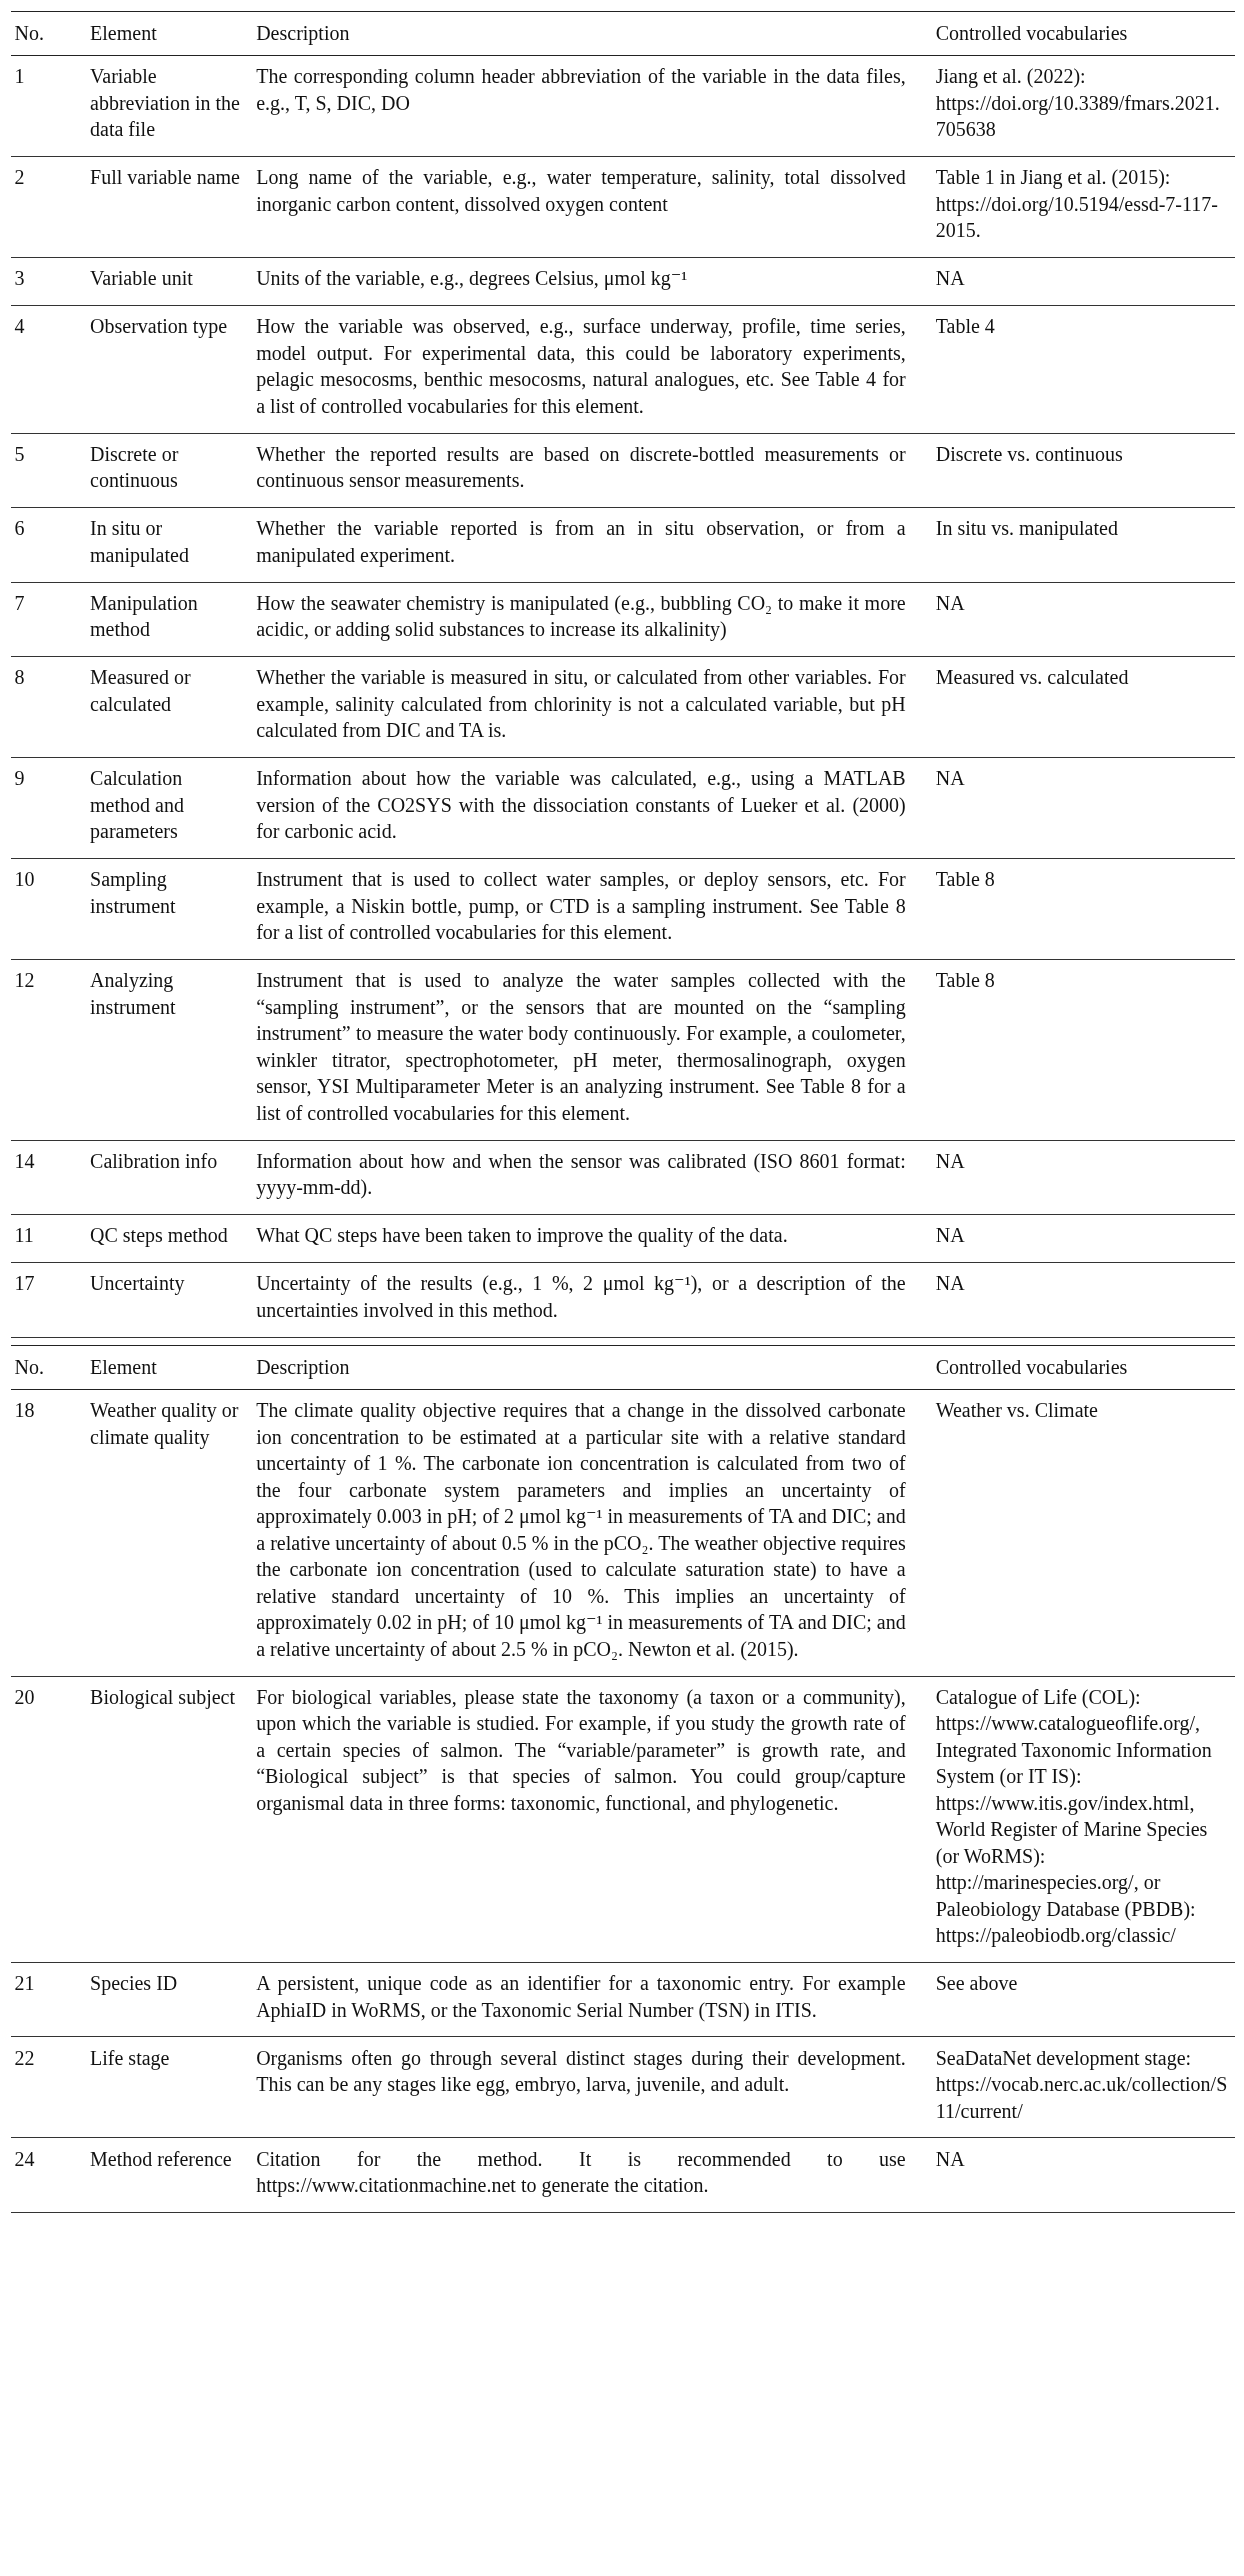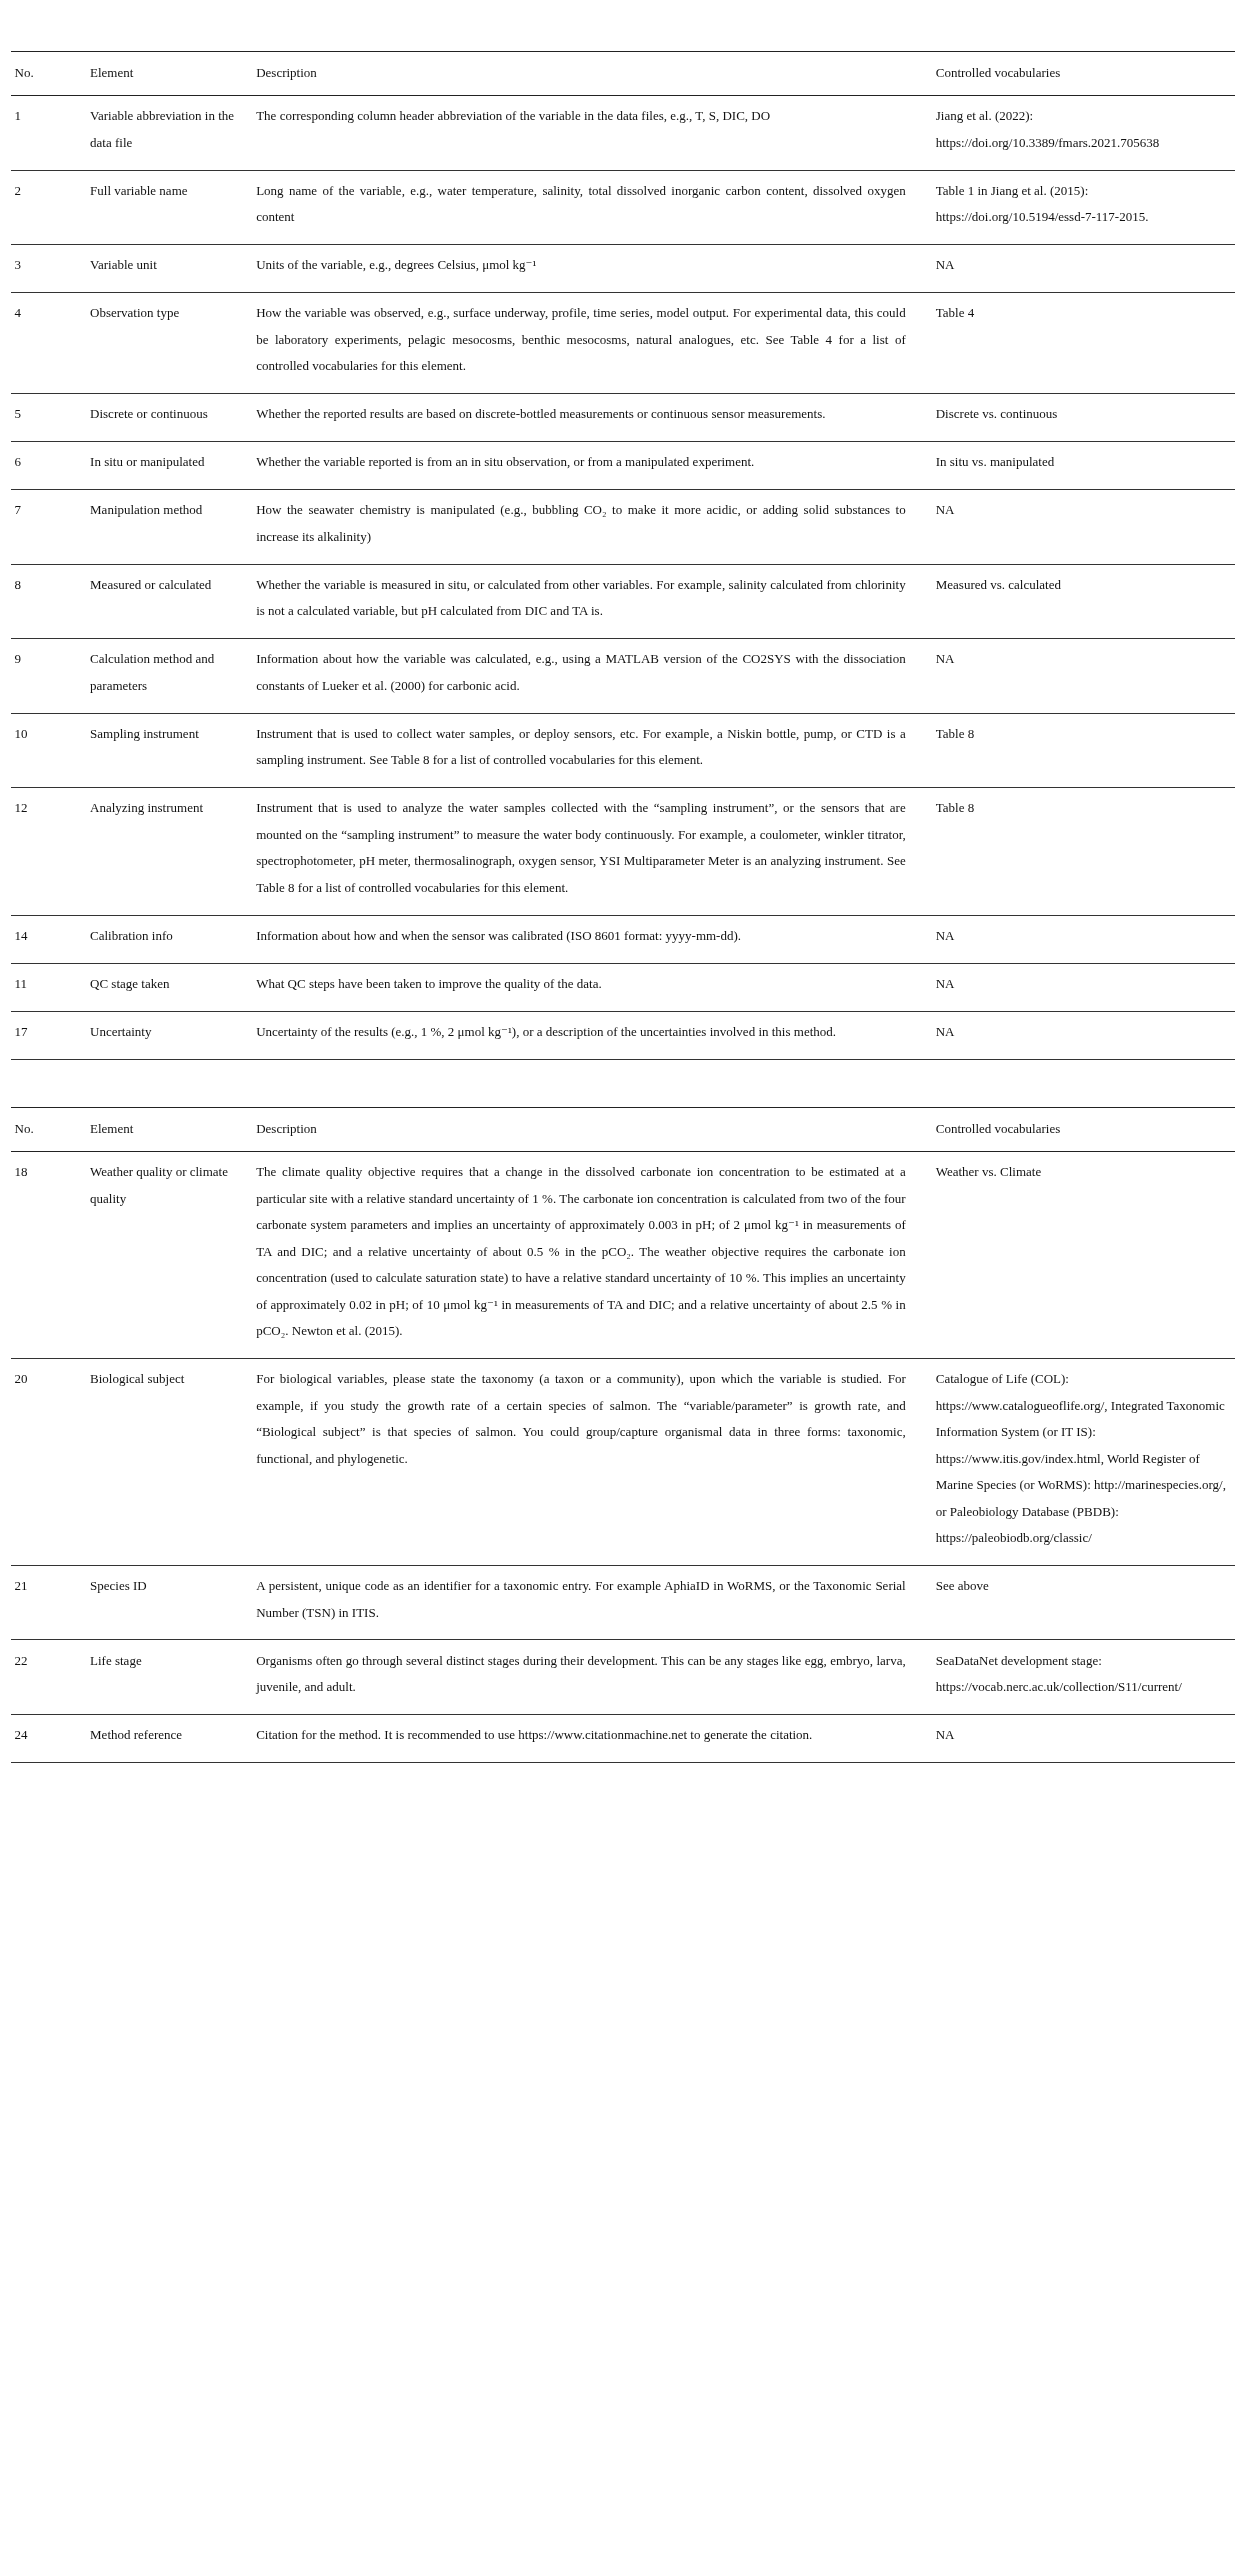--- a/index.html
+++ b/index.html
@@ -9,23 +9,22 @@
     position: relative;
     font-family: "Liberation Serif", "DejaVu Serif", serif;
     color: #111111;
     overflow: hidden;
   }
   .page { position: absolute; left: 11px; top: 11px; width: 1224px; }
   table.meta {
     width: 1224px;
     border-collapse: collapse;
     table-layout: fixed;
-    font-size: 13px;
+    font-size: 20px;
     line-height: 26.5px;
-    margin-top: 40px;
   }
   table.meta col.c-no { width: 73px; }
   table.meta col.c-el { width: 166px; }
   table.meta col.c-desc { width: 679px; }
   table.meta col.c-cv { width: 305px; }
   table.meta th, table.meta td {
     text-align: left;
     vertical-align: top;
     font-weight: normal;
     padding: 7.2px 6px 13.3px 6px;
@@ -125,21 +124,21 @@
           <td>Table 8</td>
         </tr>
         <tr>
           <td class="no">14</td>
           <td>Calibration info</td>
           <td class="desc">Information about how and when the sensor was calibrated (ISO 8601 format: yyyy-mm-dd).</td>
           <td>NA</td>
         </tr>
         <tr>
           <td class="no">11</td>
-          <td>QC stage taken</td>
+          <td>QC steps method</td>
           <td class="desc">What QC steps have been taken to improve the quality of the data.</td>
           <td>NA</td>
         </tr>
         <tr>
           <td class="no">17</td>
           <td>Uncertainty</td>
           <td class="desc">Uncertainty of the results (e.g., 1 %, 2 μmol kg⁻¹), or a description of the uncertainties involved in this method.</td>
           <td>NA</td>
         </tr>
       </tbody>

